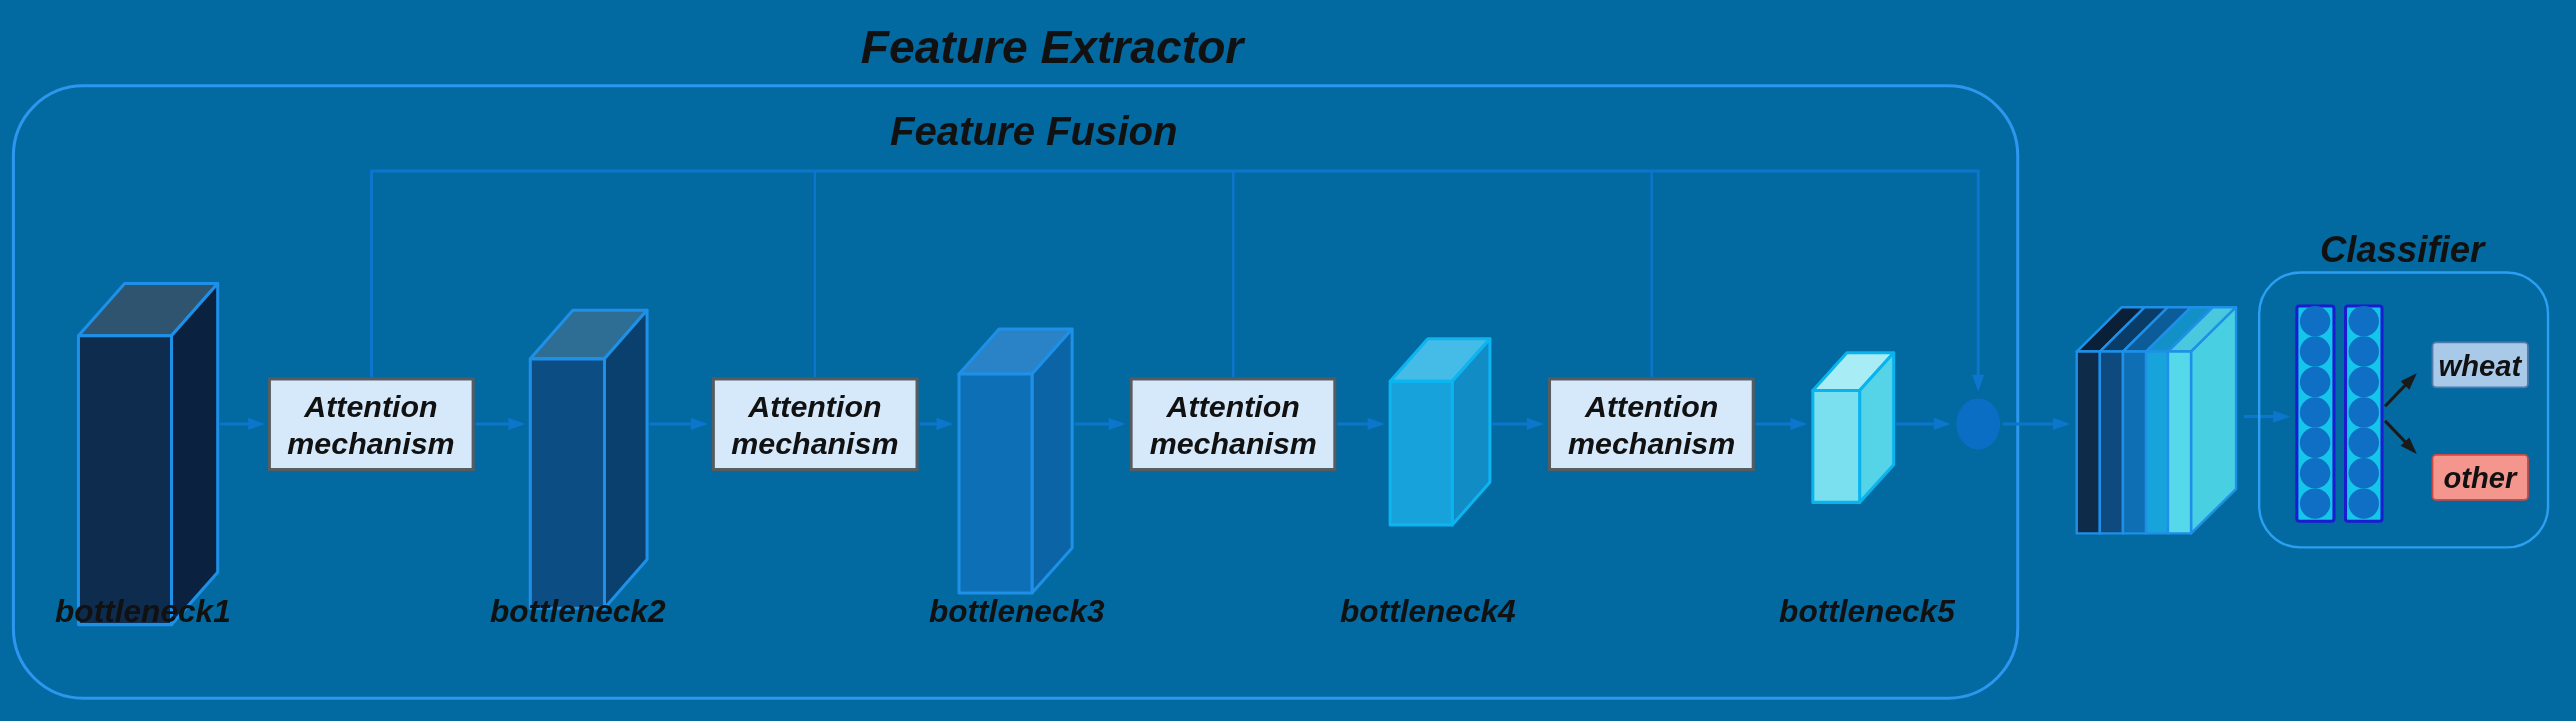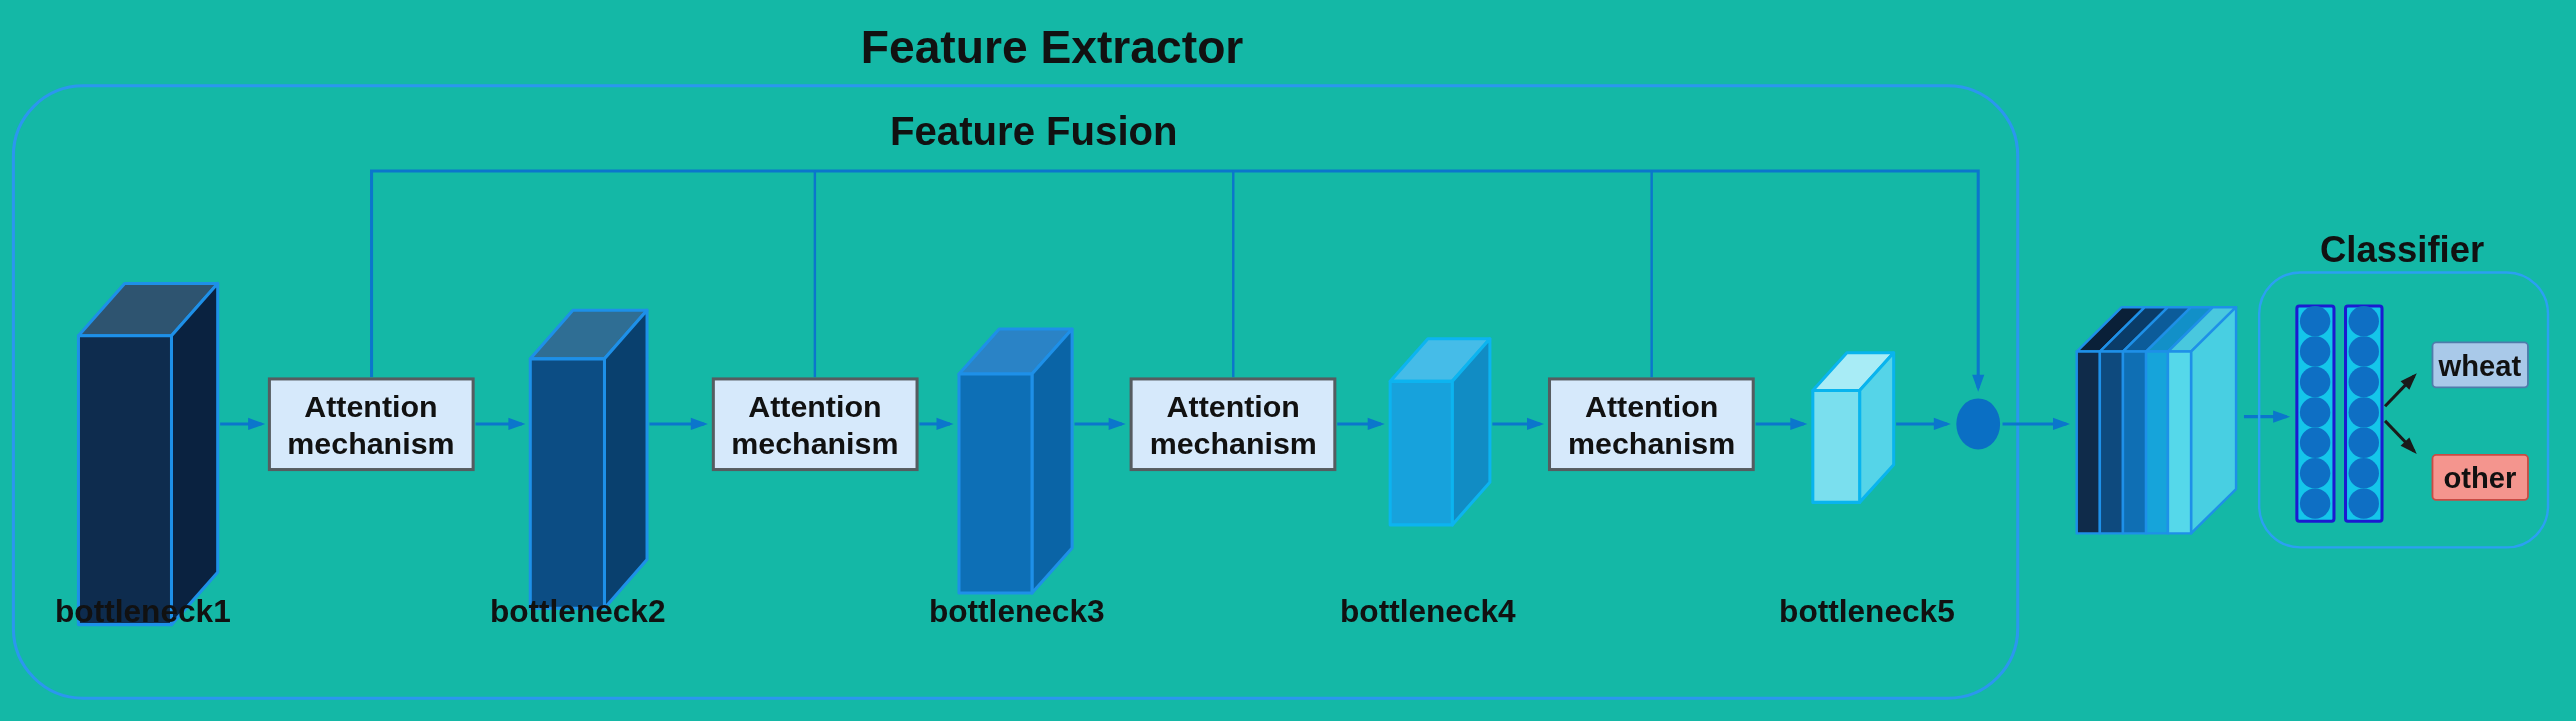--- a/index.html
+++ b/index.html
@@ -1,16 +1,16 @@
 <!DOCTYPE html>
 <html style="font-size:9.7px"><head>
 <meta charset="utf-8">
 <style>
   html,body{margin:0;padding:0;background:#ffffff;}
-  #canvas{position:relative;width:2576px;height:722px;background:#14b8a6;overflow:hidden;}
+  #canvas{position:relative;width:2576px;height:722px;background:#0369a1;overflow:hidden;font-style:italic;}
   svg{display:block;}
   text{font-family:"Liberation Sans","DejaVu Sans",sans-serif;font-weight:bold;}
   .t-main{font-size:76px;}
   .t-fusion{font-size:66px;}
   .t-classifier{font-size:60px;}
   .t-bottleneck{font-size:52px;}
   .t-attention{font-size:50px;}
   .t-class{font-size:48px;}
   .prism polygon, .prism rect{stroke-width:5;stroke-linejoin:round;}
   .fmap polygon, .fmap rect{stroke-width:4;stroke-linejoin:round;}

